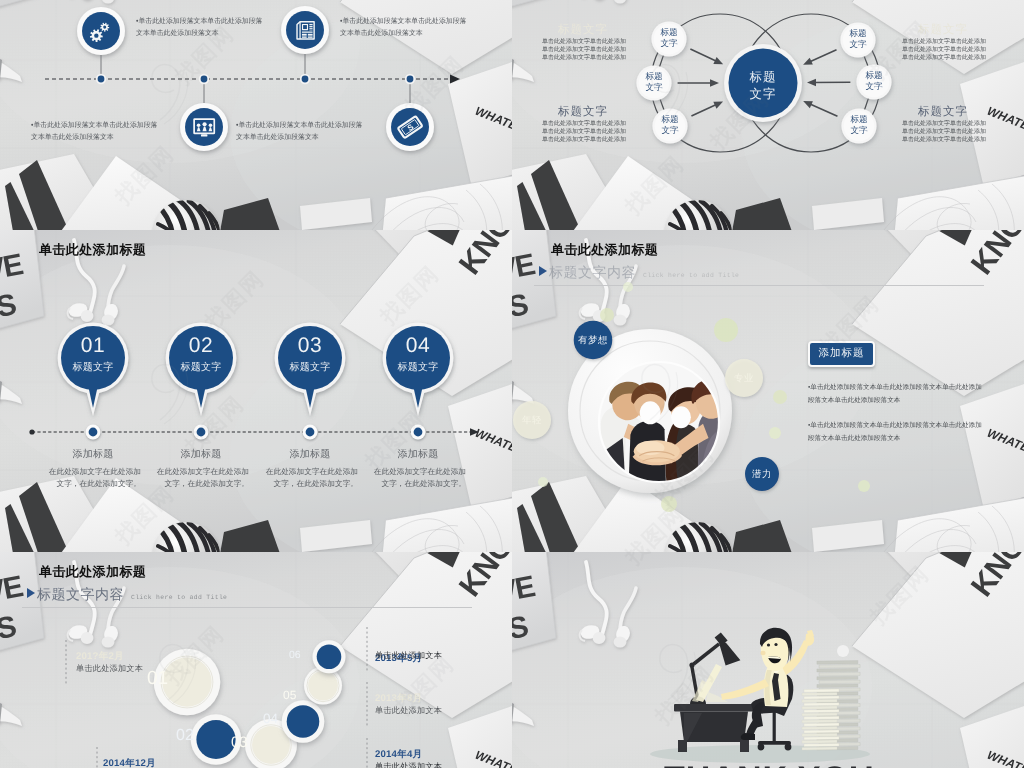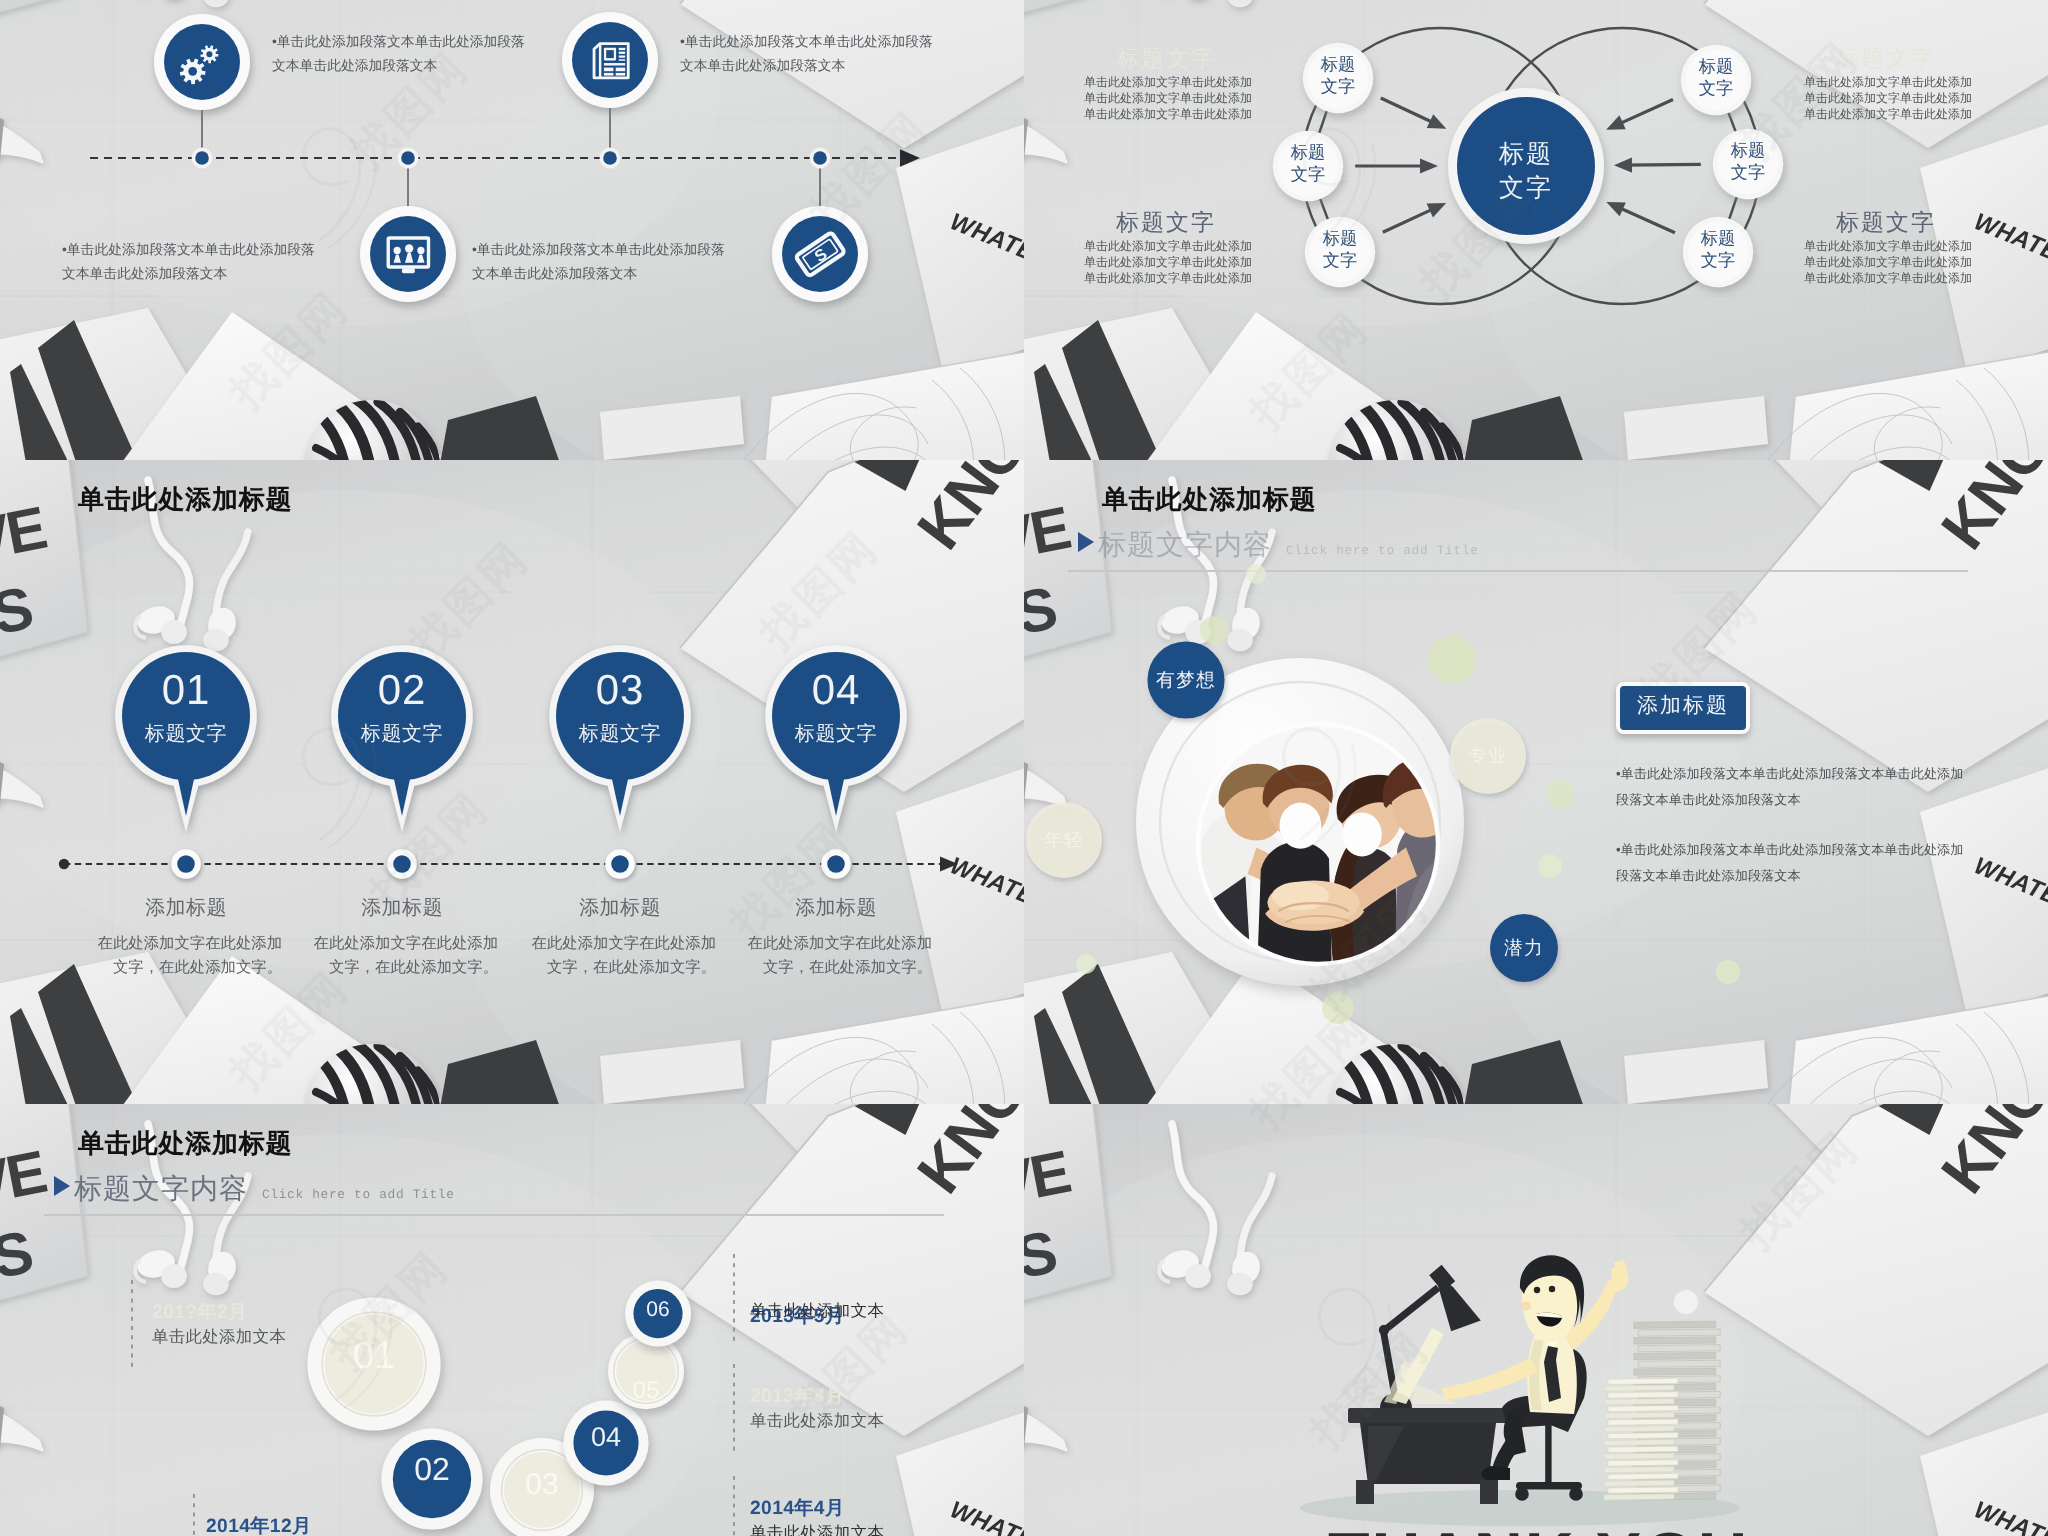--- a/index.html
+++ b/index.html
@@ -27,21 +27,21 @@
      font-size:7.7px;line-height:1.5;letter-spacing:0}
   
   .subbar{position:absolute;left:27px;top:34px;display:flex;align-items:baseline;gap:0}
   .tri{width:0;height:0;border-left:8px solid #2a5289;border-top:5.5px solid transparent;
        border-bottom:5.5px solid transparent;display:inline-block;position:relative;top:-1px}
   .subcn{font-size:14px;color:#6a7280;letter-spacing:.5px;margin-left:2px}
   .suben{font-size:6.4px;color:#8f9295;font-family:"Liberation Mono",monospace;
          letter-spacing:.35px;margin-left:7px}
   .hr{position:absolute;left:22px;top:55px;width:450px;height:1px;background:#c6c7c9}
   
-  .rnum{position:absolute;text-align:center;font-weight:300;
+  .rnum{position:absolute;font-weight:300;
         font-family:"Liberation Sans",sans-serif}
   .ryr{position:absolute;font-size:9.6px;font-weight:bold;white-space:nowrap;letter-spacing:.2px}
   .rtx{position:absolute;font-size:8.2px;white-space:nowrap;color:#2d3034;letter-spacing:.2px}
   
   .p1tx{position:absolute;width:127px;font-size:6.9px;line-height:1.78;color:#55595e;
         letter-spacing:0;text-align:left}
   
   .bub{position:absolute;width:50px;text-align:center;color:#2f4f78;font-size:8.6px;
        line-height:1.25}
   .hub{position:absolute;width:100px;text-align:center;color:#eef2f6;font-size:12.5px;

